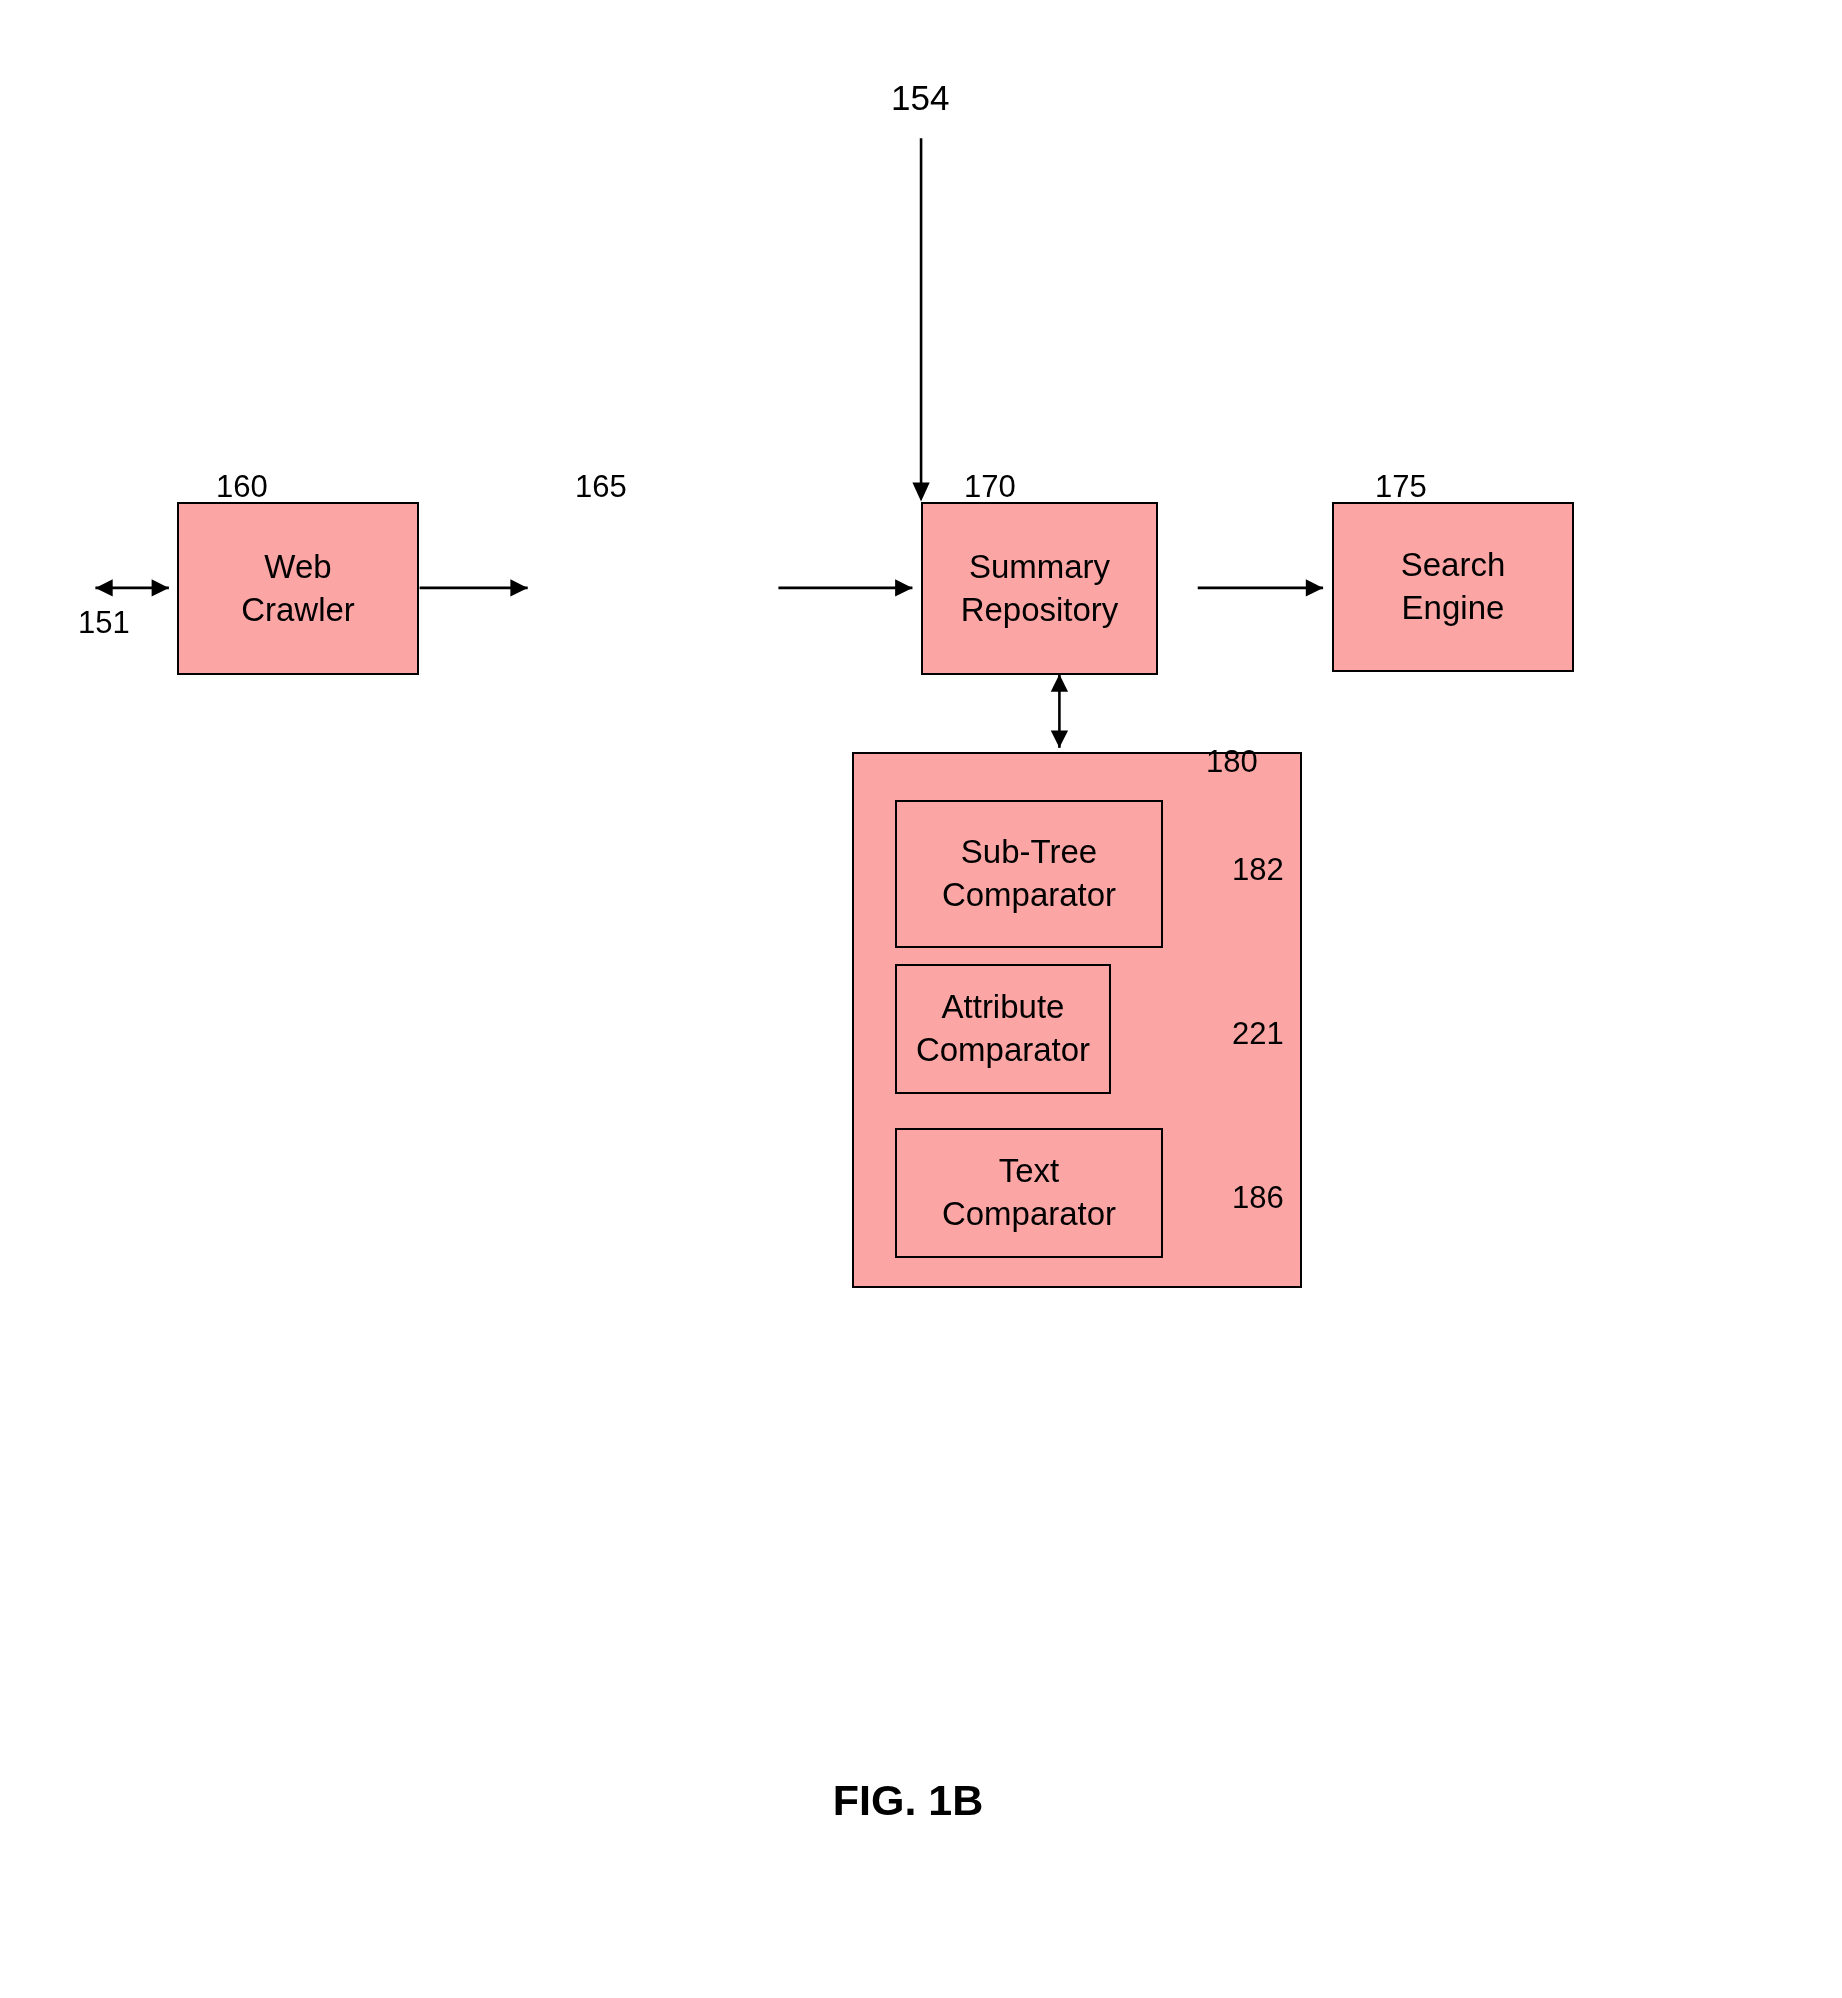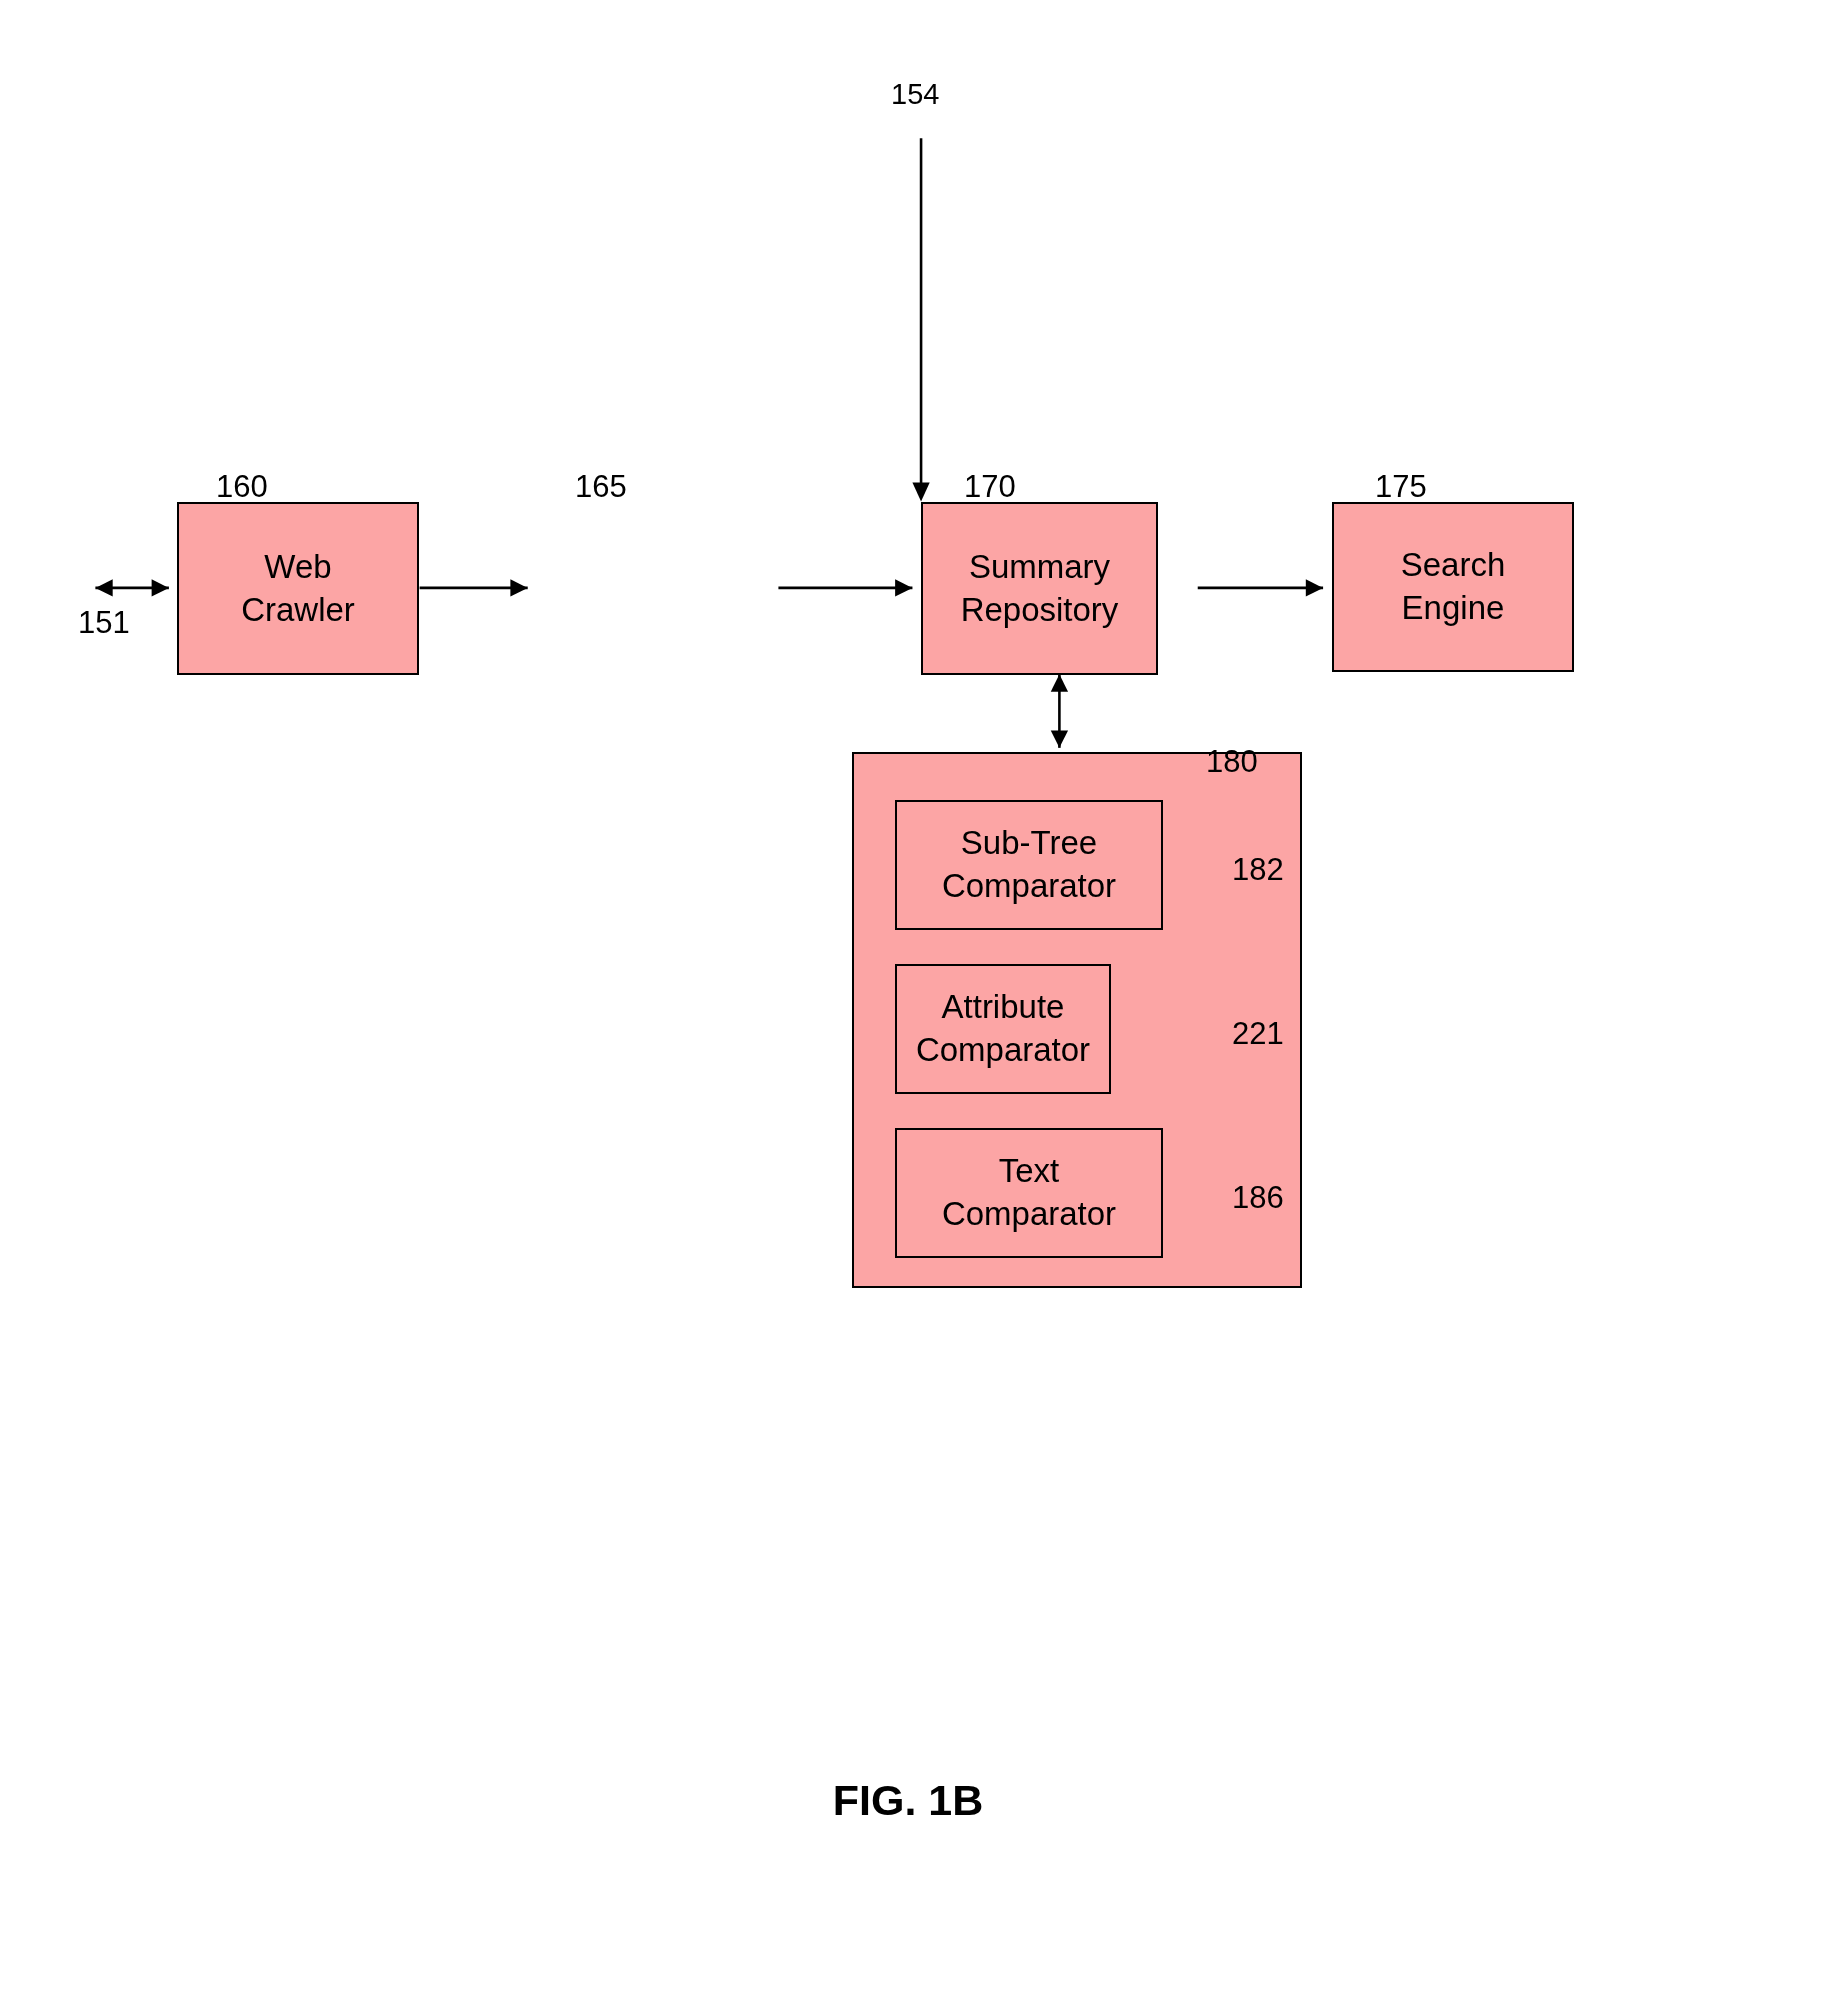--- a/index.html
+++ b/index.html
@@ -75,21 +75,21 @@
     <polygon points="1225,780 1215,800 1235,800" fill="#000"></polygon>
     <polygon points="1225,865 1215,845 1235,845" fill="#000"></polygon>
 
     <line x1="1345" y1="945" x2="1415" y2="945" stroke="#000" stroke-width="2"></line>
 
     <line x1="1345" y1="1135" x2="1415" y2="1135" stroke="#000" stroke-width="2"></line>
 
     <line x1="1345" y1="1325" x2="1415" y2="1325" stroke="#000" stroke-width="2"></line>
   </svg>
 
-  <div class="label" style="left: 891px; top: 78px; font-size: 29px;">154</div>
+  <div class="label" style="left: 891px; top: 78px; font-size: 35px;">154</div>
 
   <div class="box" style="left: 177px; top: 502px; width: 242px; height: 173px;">
     <span>Web<br>Crawler</span>
   </div>
 
   <div class="label" style="left: 216px; top: 469px;">160</div>
 
 
   <div class="label" style="left: 575px; top: 469px;">165</div>
 
@@ -105,21 +105,21 @@
 
   <div class="label" style="left: 1375px; top: 469px;">175</div>
 
   <div class="label" style="left: 78px; top: 605px;">151</div>
 
   <div class="box" style="left: 852px; top: 752px; width: 450px; height: 536px; align-items: flex-start; justify-content: flex-start; padding: 0;">
   </div>
 
   <div class="label" style="left: 1206px; top: 744px;">180</div>
 
-  <div class="box" style="left: 895px; top: 800px; width: 268px; height: 130px;">
+  <div class="box" style="left: 895px; top: 800px; width: 268px; height: 148px;">
     <span>Sub-Tree<br>Comparator</span>
   </div>
 
   <div class="label" style="left: 1232px; top: 852px;">182</div>
 
   <div class="box" style="left: 895px; top: 964px; width: 216px; height: 130px;">
     <span>Attribute<br>Comparator</span>
   </div>
 
   <div class="label" style="left: 1232px; top: 1016px;">221</div>

